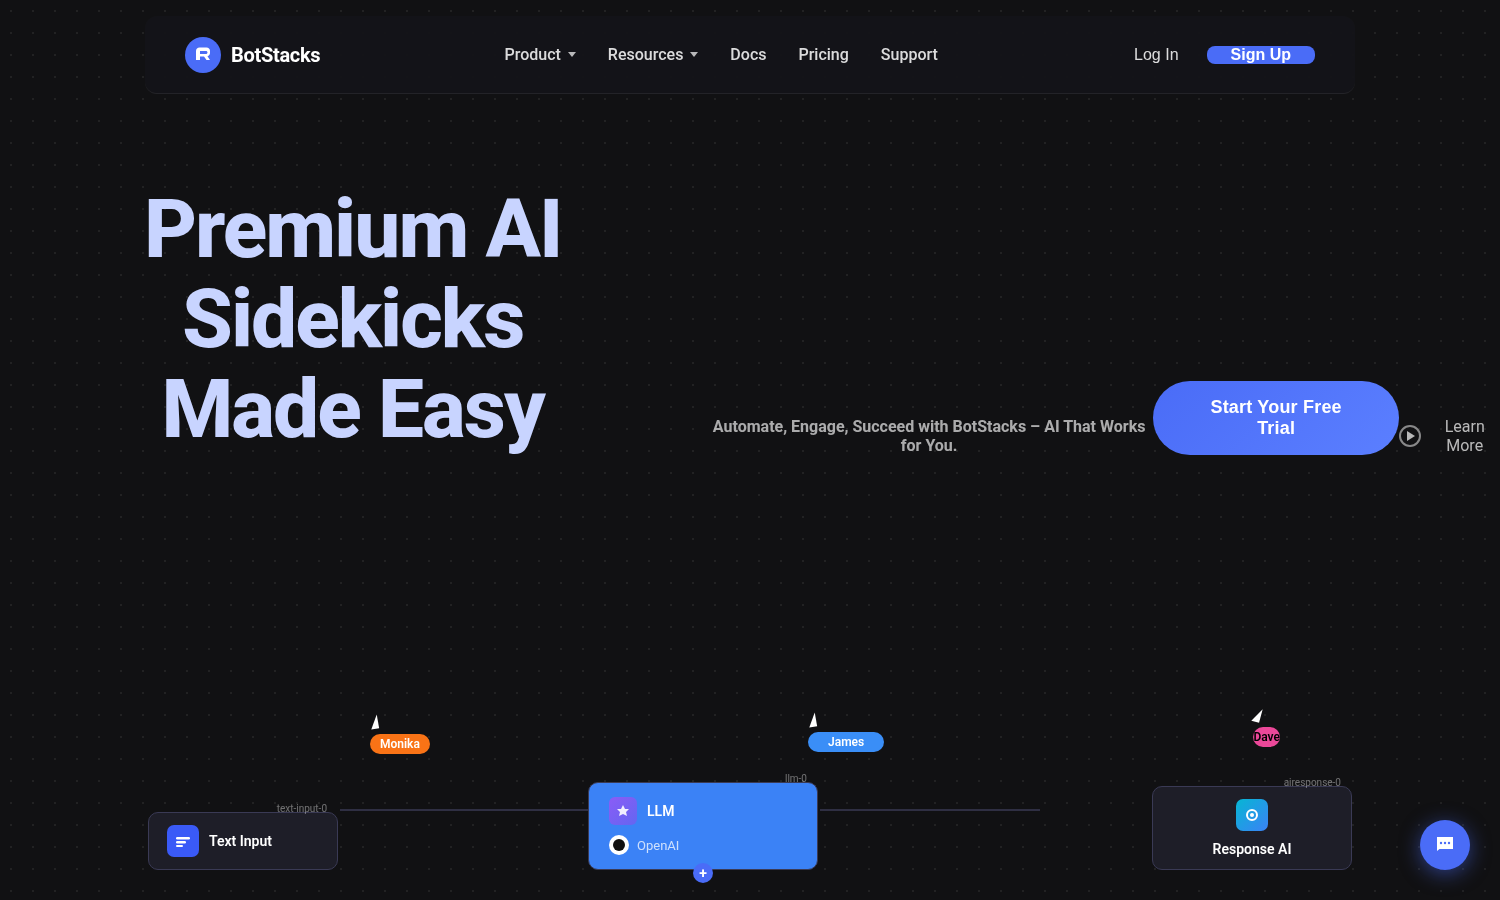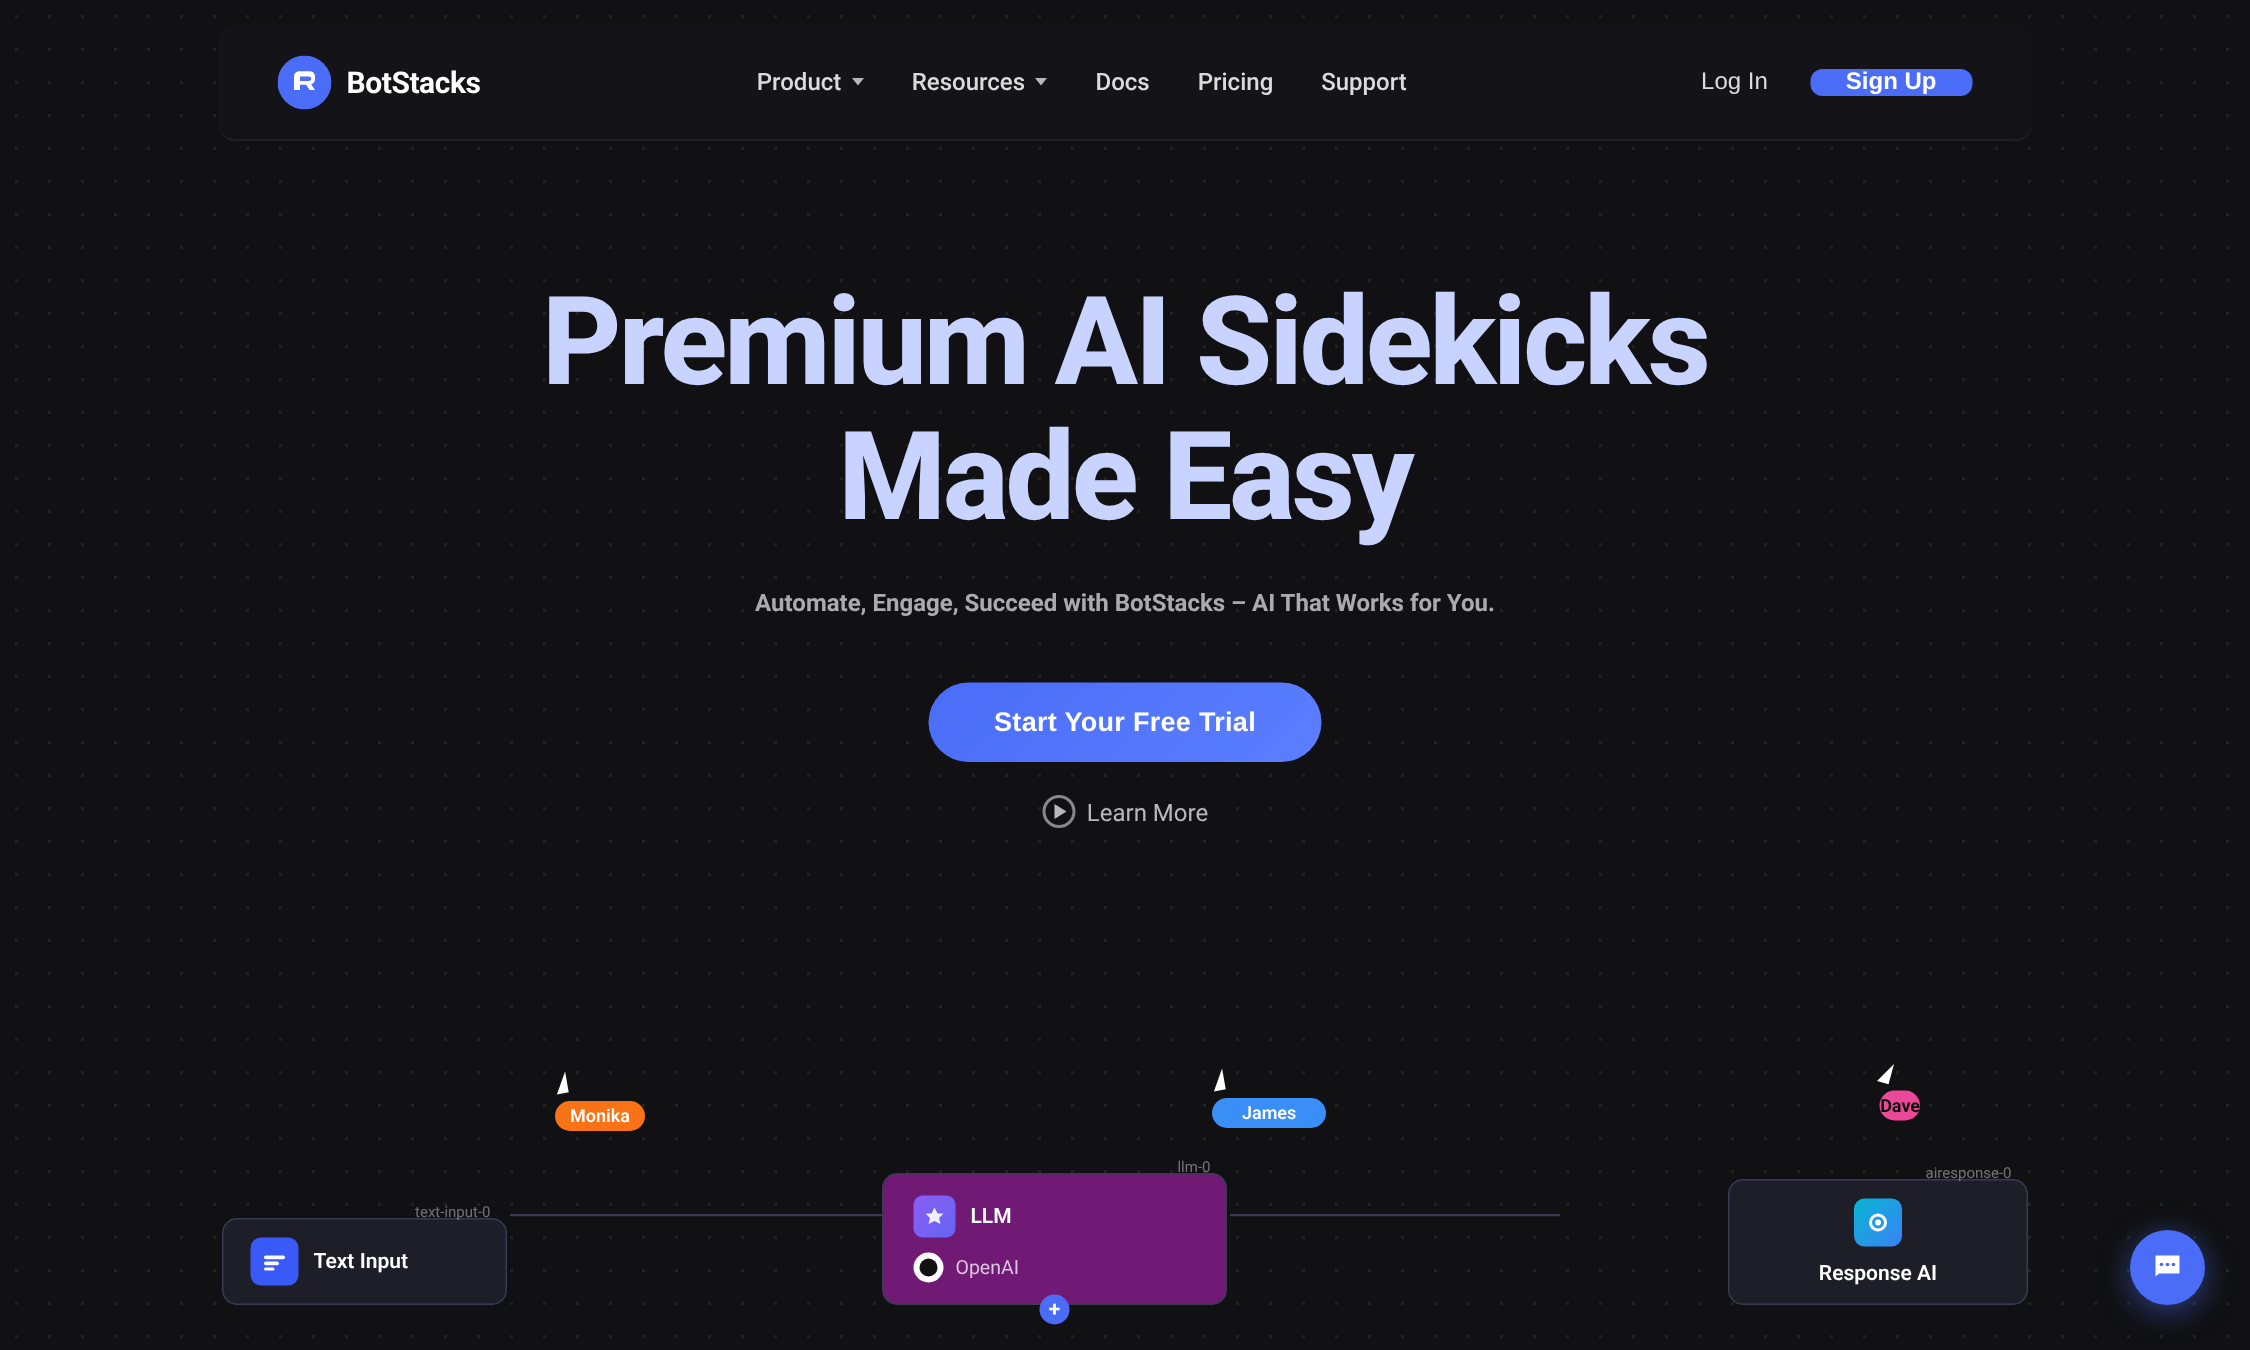--- a/index.html
+++ b/index.html
@@ -111,22 +111,22 @@
       padding: 0 24px;
       border-radius: 8px;
       cursor: pointer;
     }
 
     
     .hero {
       position: relative;
       z-index: 5;
       display: flex;
-      flex-direction: column;
-      align-items: center;
+      flex-direction: row;
+      align-items: flex-end;
       text-align: center;
       padding-top: 90px;
     }
 
     .hero-title {
       font-size: 82px;
       font-weight: 800;
       line-height: 1.1;
       color: #c8d4ff;
       max-width: 900px;
@@ -253,21 +253,21 @@
       font-weight: 600;
       padding: 3px 10px;
       border-radius: 20px;
     }
 
     
     .node-llm {
       position: absolute;
       bottom: 30px;
       left: 588px;
-      background: #701a75;
+      background: #3b82f6;
       border: 1.5px solid #3a3a55;
       border-radius: 10px;
       padding: 14px 20px;
       min-width: 230px;
     }
     .node-llm .node-tag {
       position: absolute;
       top: -10px;
       right: 10px;
       font-size: 10px;

